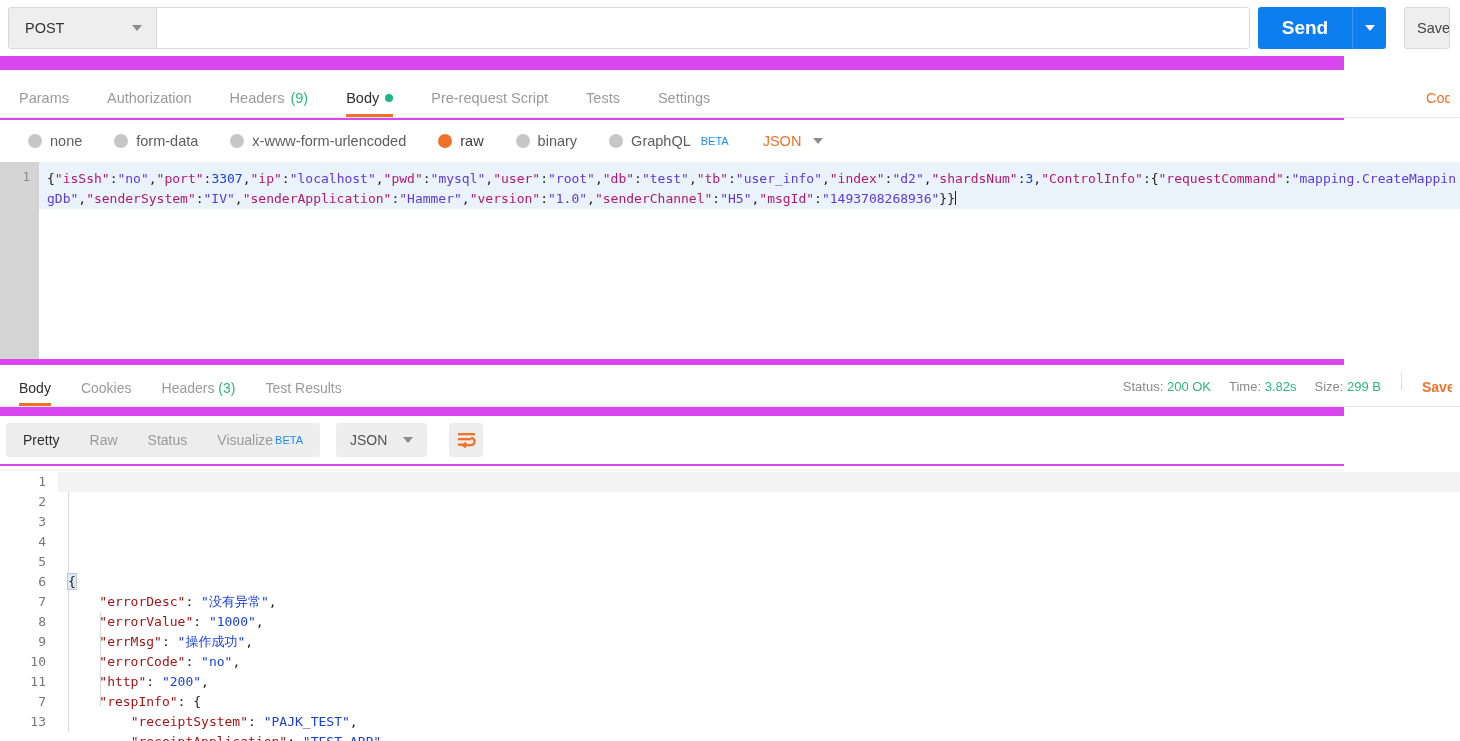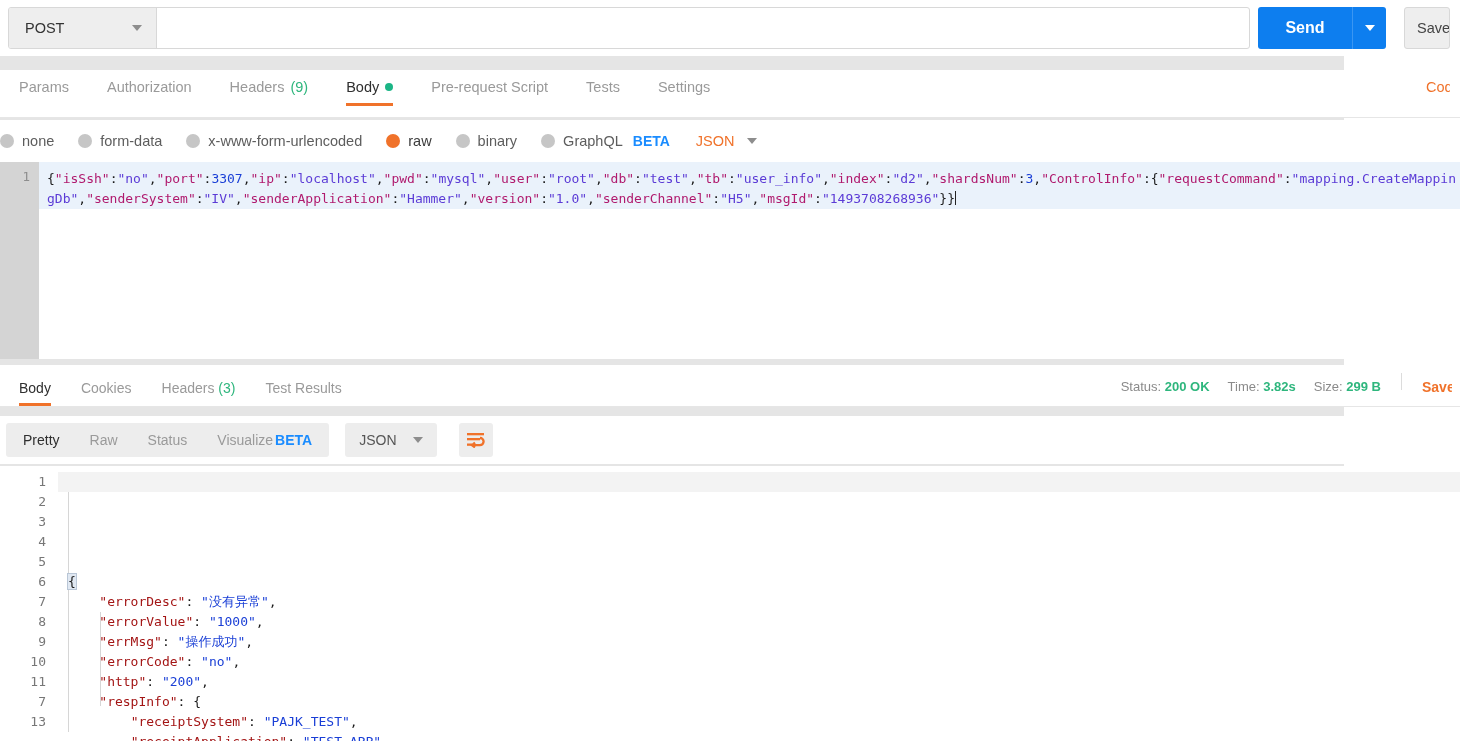--- a/index.html
+++ b/index.html
@@ -3,21 +3,21 @@
 <meta charset="utf-8">
 <style>
   * { box-sizing: border-box; }
   html, body {
     margin: 0; padding: 0;
     width: 1460px; height: 741px;
     background: #ffffff;
     font-family: "Liberation Sans", sans-serif;
     overflow: hidden;
   }
-  .app { position: relative; width: 1344px; height: 741px; background:#e5e5e5; }
+  .app { position: relative; width: 1344px; height: 741px; background:#d946ef; }
 
   
   .urlbar {
     position: absolute; left: 0; top: 0; width: 1460px; height: 56px;
     display: flex; align-items: center; padding: 8px 10px 8px 8px; gap: 8px;
     background: #ffffff;
   }
   .method-url {
     flex: 1 1 auto; display: flex; height: 42px;
     border: 1px solid #d8d8d8; border-radius: 3px; background: #fff; overflow: hidden;
@@ -33,21 +33,21 @@
     border-right: 5px solid transparent; border-top: 6px solid #8d8d8d;
   }
   .url-input {
     flex: 1 1 auto; border: 0; outline: none; background: transparent;
     padding: 0 16px; font-size: 14.5px; color: #3b3b3b;
     font-family: "Liberation Sans", sans-serif;
   }
   .send-group { display: flex; flex: 0 0 auto; height: 42px; }
   .send-btn {
     background: #0d7eef; color: #fff; border: 0; border-radius: 3px 0 0 3px;
-    width: 94px; font-size: 16px; font-weight: bold; cursor: pointer;
+    width: 94px; font-size: 19px; font-weight: bold; cursor: pointer;
     font-family: "Liberation Sans", sans-serif;
   }
   .send-caret-btn {
     background: #0d7eef; border: 0; border-left: 1px solid #3a96f2;
     border-radius: 0 3px 3px 0; width: 34px; display: flex;
     align-items: center; justify-content: center; cursor: pointer;
   }
   .send-caret {
     width: 0; height: 0; border-left: 5px solid transparent;
     border-right: 5px solid transparent; border-top: 6px solid #ffffff;
@@ -56,21 +56,21 @@
     flex: 0 0 auto; width: 46px; height: 42px; margin-left: 10px;
     background: #eeeeee; border: 1px solid #d8d8d8; border-radius: 3px;
     display: flex; align-items: center; justify-content: flex-start;
     padding-left: 12px; font-size: 14.5px; color: #444; overflow: hidden;
     white-space: nowrap; cursor: pointer;
   }
 
   
   .req-tabs {
     position: absolute; left: 0; top: 70px; width: 1460px; height: 48px;
-    display: flex; align-items: flex-end; padding: 0 10px 11px 0;
+    display: flex; align-items: flex-end; padding: 0 10px 0 0;
     border-bottom: 1px solid #e6e6e6; background: #fff;
   }
   .tablist { display: flex; align-items: flex-end; height: 100%; }
   .rtab {
     position: relative; padding: 0 19px 11px 19px; font-size: 14.5px;
     color: #9a9a9a; cursor: pointer; display: flex; align-items: center;
     gap: 6px; white-space: nowrap; align-self: flex-end;
   }
   .rtab.active { color: #2f2f2f; }
   .rtab.active::after {
@@ -83,35 +83,35 @@
     display: inline-block;
   }
   .code-link {
     margin-left: auto; color: #f0722a; font-size: 14.5px; padding-bottom: 11px;
     cursor: pointer; white-space: nowrap; overflow: hidden; width: 24px;
   }
 
   
   .bodytypes {
     position: absolute; left: 0; top: 120px; width: 1460px; height: 42px;
-    display: flex; align-items: center; padding-left: 0; gap: 0px;
+    display: flex; align-items: center; padding-left: 28px; gap: 8px;
     background: #fff;
   }
   .radio-opt {
     display: flex; align-items: center; gap: 8px; margin-right: 24px;
     font-size: 14.5px; color: #5d5d5d; cursor: pointer; white-space: nowrap;
   }
   .radio-dot {
     width: 14px; height: 14px; border-radius: 50%; background: #c6c6c6;
     flex: 0 0 14px;
   }
   .radio-opt.selected .radio-dot { background: #f0722a; }
   .radio-opt.selected { color: #3c3c3c; }
   .beta-sup {
-    color: #1a8cff; font-size: 14px; font-weight: bold;
+    color: #1a8cff; font-size: 11px; font-weight: normal;
     vertical-align: super; margin-left: 2px;
   }
   .fmt-select {
     display: flex; align-items: center; gap: 12px; color: #f0722a;
     font-size: 14.5px; cursor: pointer; margin-left: 2px;
   }
 
   
   .req-editor {
     position: absolute; left: 0; top: 162px; width: 1460px; height: 197px;
@@ -151,21 +151,21 @@
   }
   .rsp-tab.active { color: #2f2f2f; }
   .rsp-tab.active::after {
     content: ""; position: absolute; left: 15px; right: 15px; bottom: 0;
     height: 3px; background: #f0722a;
   }
   .meta {
     margin-left: auto; display: flex; align-items: center; gap: 18px;
     padding: 0 8px 11px 0; font-size: 13px; color: #8a8a8a; white-space: nowrap;
   }
-  .meta b { color: #2eb67d; font-weight: bold; }
+  .meta b { color: #2eb67d; font-weight: normal; }
   .meta-sep {
     width: 1px; height: 17px; background: #dcdcdc; margin: 0 2px;
     align-self: center; position: relative; top: -5px;
   }
   .saveresp {
     color: #f0722a; font-size: 14px; font-weight: bold; cursor: pointer;
     overflow: hidden; white-space: nowrap; width: 30px;
   }
 
   

